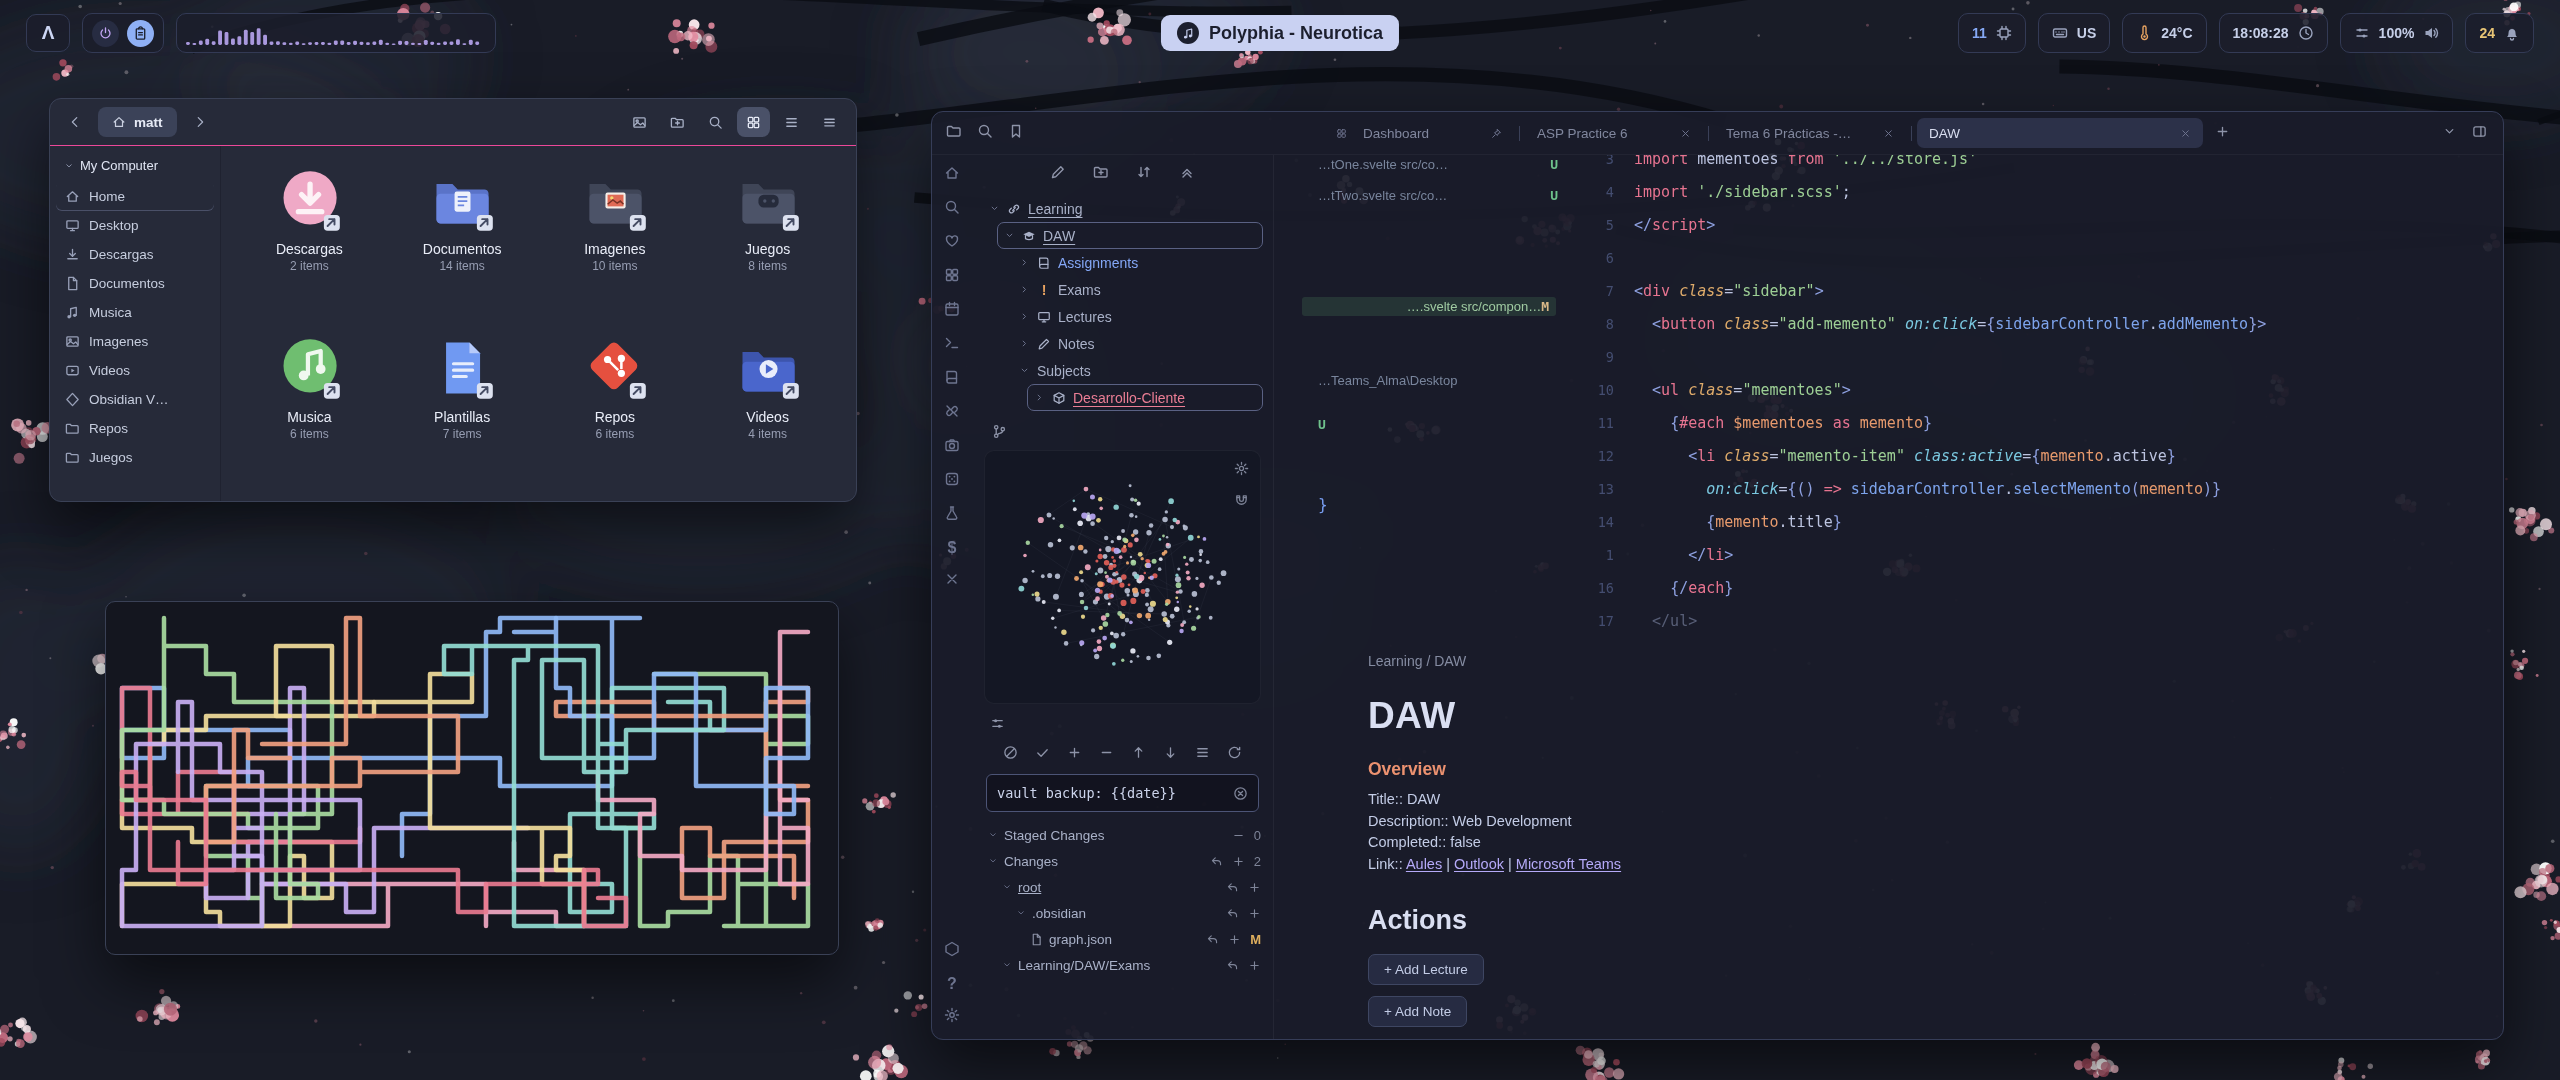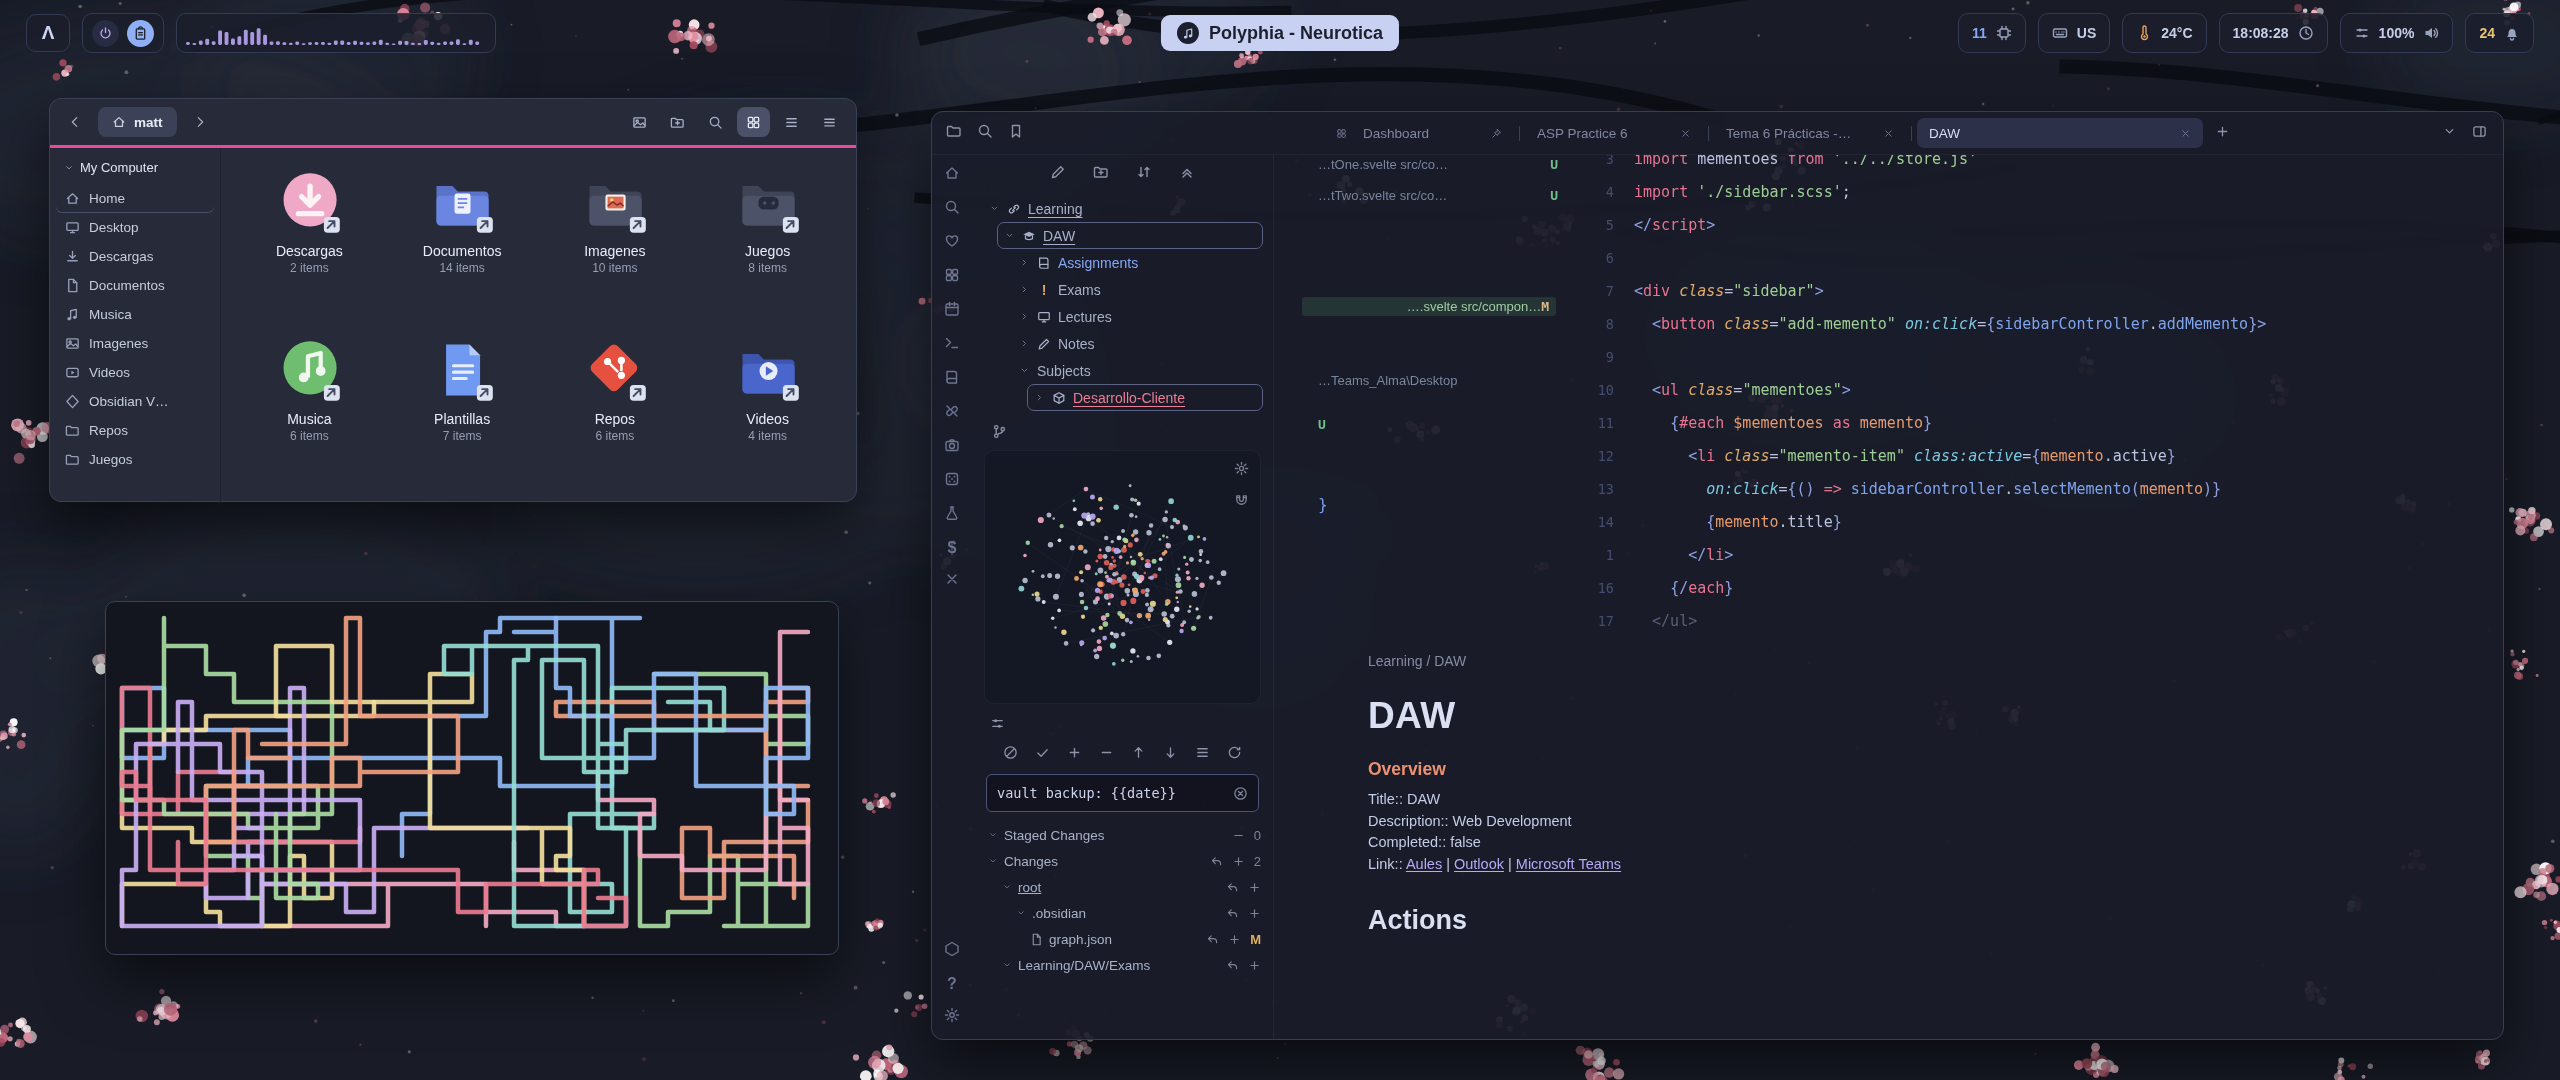--- a/index.html
+++ b/index.html
@@ -33,21 +33,21 @@
   .tb-right{margin-left:auto;display:flex;gap:12px;align-items:center}
   .tb-mod{background:rgba(27,30,43,.88);border:1px solid #333a55;border-radius:10px;height:38px;
           display:flex;align-items:center;padding:0 13px;gap:9px;font-size:14px;font-weight:bold;color:#c6cfe8}
   .tb-mod .icon{font-size:16px;color:#9aa3bd}
 
   
   .win{position:absolute;border-radius:12px;box-shadow:0 26px 60px rgba(0,0,0,.55)}
 
   
   .files{left:49px;top:98px;width:806px;height:402px;background:#262a39;border:1px solid #3a4156;z-index:2}
-  .fm-head{height:46px;display:flex;align-items:center;padding:0 10px;gap:8px;border-bottom:3px solid #ec4899}
+  .fm-head{height:46px;display:flex;align-items:center;padding:0 10px;gap:8px;border-bottom:1px solid #ec4899}
   .fm-nav{width:30px;height:30px;border-radius:8px;color:#a8b0c6;display:flex;align-items:center;justify-content:center;font-size:14px}
   .fm-crumb{height:30px;background:#3b4258;border-radius:8px;display:flex;align-items:center;gap:8px;
             padding:0 14px;color:#e6eaf5;font-size:13.5px;font-weight:bold}
   .fm-crumb .icon{font-size:14px;color:#c9cfdf}
   .fm-actions{margin-left:auto;display:flex;gap:5px;align-items:center}
   .fm-abtn{width:33px;height:30px;border-radius:8px;color:#a8b0c6;display:flex;align-items:center;justify-content:center;font-size:15px}
   .fm-abtn.active{background:#4a5168;color:#e8ecf8}
   .fm-body{display:flex;height:calc(100% - 47px)}
   .fm-side{width:158px;padding:8px 6px;border-right:1px solid #1f2230}
   .fm-side-title{display:flex;align-items:center;gap:6px;color:#dfe4f2;padding:4px 8px 9px;font-size:13px}
@@ -2473,16 +2473,20 @@
         <div class="note-crumb">Learning / DAW</div>
         <h1>DAW</h1>
         <div class="ov">Overview</div>
         <div id="note-fields">
             <div class="nf">Title:: DAW</div>
             <div class="nf">Description:: Web Development</div>
             <div class="nf">Completed:: false</div>
           </div>
         <div class="nf" id="link-row"><span>Link:: </span><span class="nl">Aules</span><span> | </span><span class="nl">Outlook</span><span> | </span><span class="nl">Microsoft Teams</span></div>
         <h2>Actions</h2>
+        <div class="note-btns" id="note-btns">
+            <button class="nbtn">+ Add Lecture</button>
+            <button class="nbtn">+ Add Note</button>
+          </div>
       </div>
     </main>
   </div>
 </section>
 
 </body></html>

